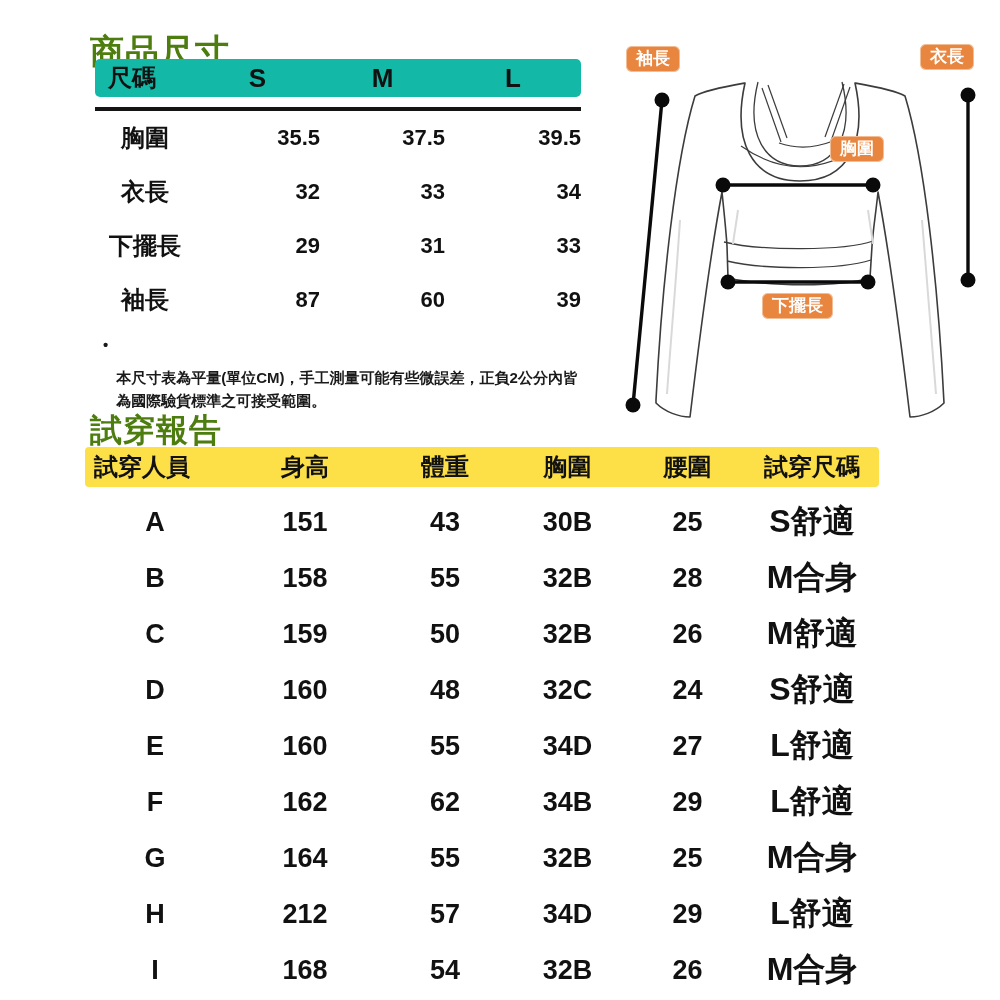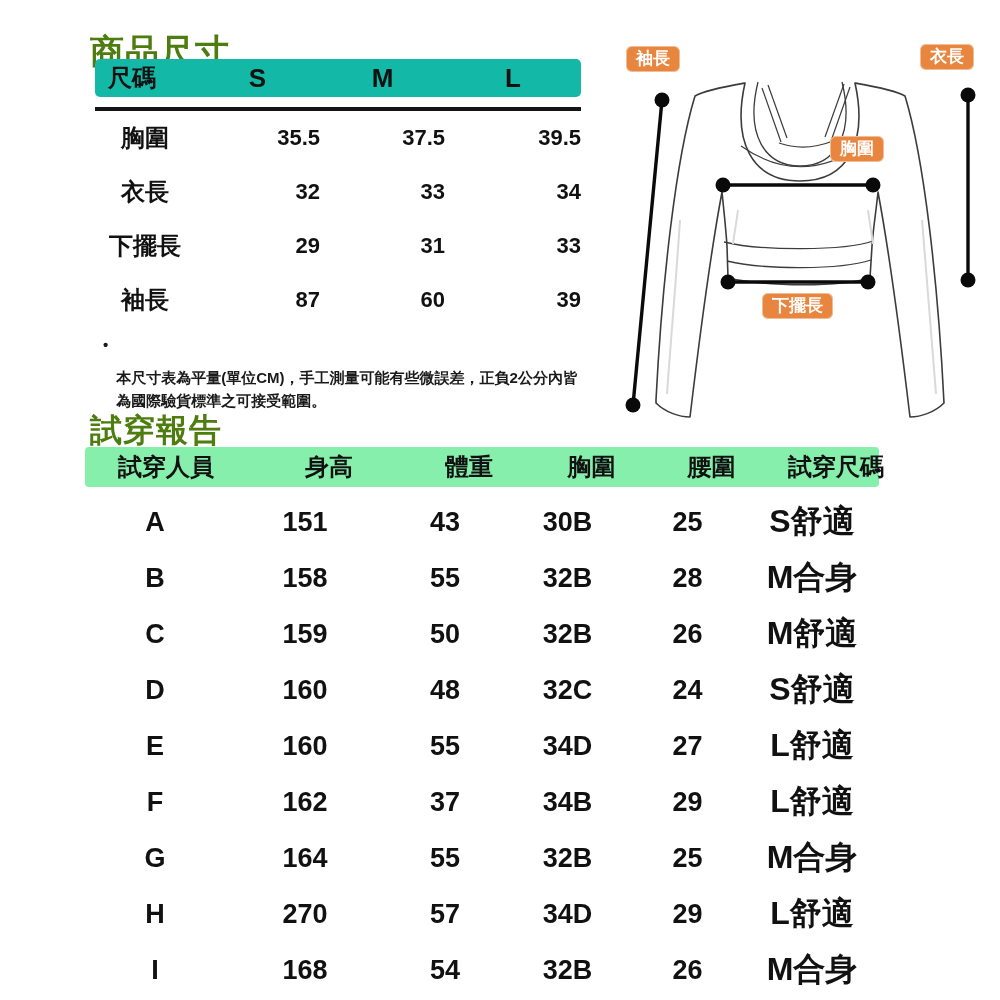--- a/index.html
+++ b/index.html
@@ -24,21 +24,21 @@
   .size-row .val{font-size:22px;text-align:right;}
 
   
   #size-note{position:absolute;left:103px;top:333px;display:flex;gap:8px;
     font-size:15px;font-weight:600;line-height:1.55;color:#1a1a1a;}
   #size-note .txt{width:472px;margin-top:33px;}
 
   
   #fit-table{position:absolute;left:85px;top:447px;width:794px;}
   .fit-grid{display:grid;grid-template-columns:140px 160px 120px 125px 115px 134px;align-items:center;}
-  #fit-header{height:40px;background:#86efac;border-radius:4px;font-weight:700;font-size:24px;padding-left:24px;}
+  #fit-header{height:40px;background:#fde047;border-radius:4px;font-weight:700;font-size:24px;}
   #fit-header .c0{padding-left:9px;}
   #fit-header .c{text-align:center;}
   #fit-body{margin-top:7px;}
   .fit-row{height:56px;font-weight:700;}
   .fit-row .cell{text-align:center;font-size:27px;}
   .fit-row .fitsize{font-size:32px;}
 
   
   #diagram{position:absolute;left:610px;top:20px;width:390px;height:410px;}
   #diagram svg{position:absolute;left:0;top:0;}
@@ -199,36 +199,36 @@
       <div class="cell">E</div>
       <div class="cell">160</div>
       <div class="cell">55</div>
       <div class="cell">34D</div>
       <div class="cell">27</div>
       <div class="cell fitsize">L舒適</div>
     </div>
     <div class="fit-row fit-grid">
       <div class="cell">F</div>
       <div class="cell">162</div>
-      <div class="cell">37</div>
+      <div class="cell">62</div>
       <div class="cell">34B</div>
       <div class="cell">29</div>
       <div class="cell fitsize">L舒適</div>
     </div>
     <div class="fit-row fit-grid">
       <div class="cell">G</div>
       <div class="cell">164</div>
       <div class="cell">55</div>
       <div class="cell">32B</div>
       <div class="cell">25</div>
       <div class="cell fitsize">M合身</div>
     </div>
     <div class="fit-row fit-grid">
       <div class="cell">H</div>
-      <div class="cell">270</div>
+      <div class="cell">212</div>
       <div class="cell">57</div>
       <div class="cell">34D</div>
       <div class="cell">29</div>
       <div class="cell fitsize">L舒適</div>
     </div>
     <div class="fit-row fit-grid">
       <div class="cell">I</div>
       <div class="cell">168</div>
       <div class="cell">54</div>
       <div class="cell">32B</div>

